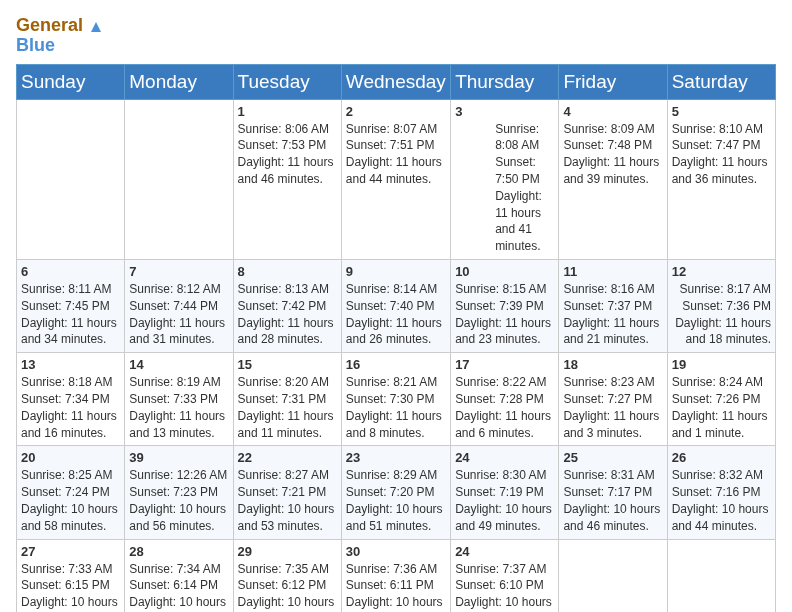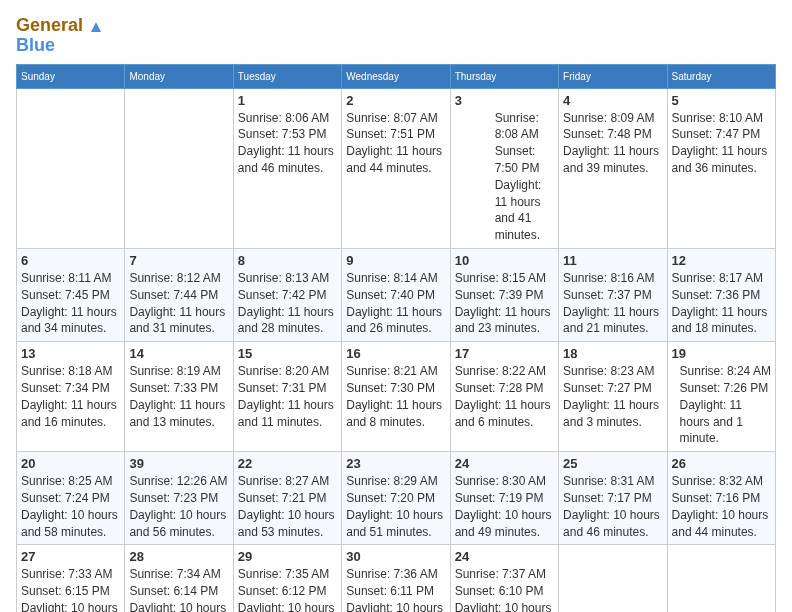--- a/index.html
+++ b/index.html
@@ -46,21 +46,21 @@
     .calendar {
       width: 100%;
       border-collapse: collapse;
       font-size: 11px;
     }
     .calendar th {
       background-color: #3a7bbf;
       color: #fff;
       padding: 6px 4px;
       text-align: left;
-      font-size: 10px;
+      font-size: 19px;
       font-weight: normal;
       border: 1px solid #5a9bcf;
     }
     .calendar td {
       border: 1px solid #ccc;
       padding: 4px;
       vertical-align: top;
       width: 108px;
       height: 80px;
       background: #fff;
@@ -186,21 +186,21 @@
 Daylight: 11 hours and 23 minutes.</div>
         </td>
         <td>
           <span class="day-number">11</span>
           <div class="day-info" style="white-space: pre-line;">Sunrise: 8:16 AM
 Sunset: 7:37 PM
 Daylight: 11 hours and 21 minutes.</div>
         </td>
         <td>
           <span class="day-number">12</span>
-          <div class="day-info" style="white-space: pre-line;">Sunrise: 8:17 AM
+          <div class="day-info" style="white-space: pre-line; text-align: right;">Sunrise: 8:17 AM
 Sunset: 7:36 PM
 Daylight: 11 hours and 18 minutes.</div>
         </td>
       </tr>
       <tr>
         <td>
           <span class="day-number">13</span>
           <div class="day-info" style="white-space: pre-line;">Sunrise: 8:18 AM
 Sunset: 7:34 PM
 Daylight: 11 hours and 16 minutes.</div>
@@ -230,21 +230,21 @@
 Daylight: 11 hours and 6 minutes.</div>
         </td>
         <td>
           <span class="day-number">18</span>
           <div class="day-info" style="white-space: pre-line;">Sunrise: 8:23 AM
 Sunset: 7:27 PM
 Daylight: 11 hours and 3 minutes.</div>
         </td>
         <td>
           <span class="day-number">19</span>
-          <div class="day-info" style="white-space: pre-line; margin-left: 8px;">Sunrise: 8:24 AM
+          <div class="day-info" style="white-space: pre-line;">Sunrise: 8:24 AM
 Sunset: 7:26 PM
 Daylight: 11 hours and 1 minute.</div>
         </td>
       </tr>
       <tr>
         <td>
           <span class="day-number">20</span>
           <div class="day-info" style="white-space: pre-line;">Sunrise: 8:25 AM
 Sunset: 7:24 PM
 Daylight: 10 hours and 58 minutes.</div>

